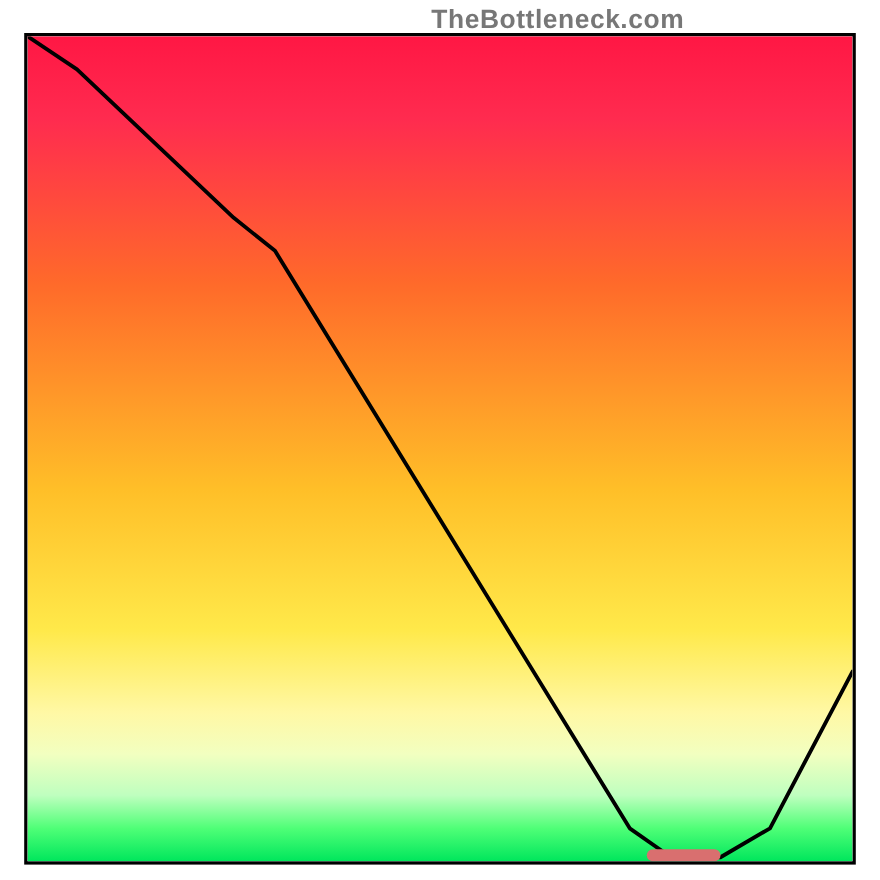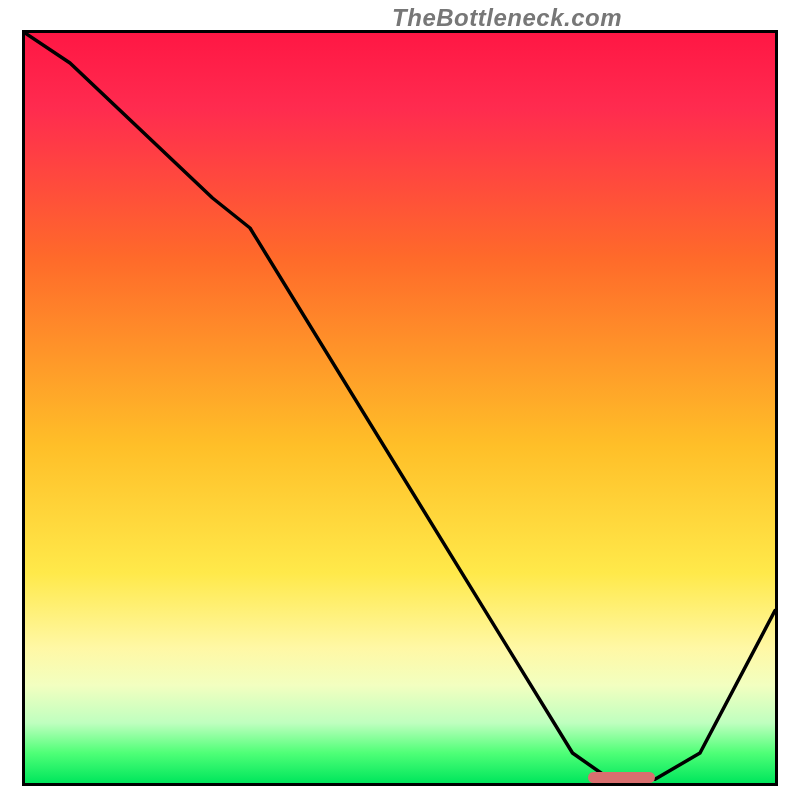--- a/index.html
+++ b/index.html
@@ -7,21 +7,20 @@
     padding: 0;
     width: 800px;
     height: 800px;
     background: #ffffff;
     font-family: Arial, Helvetica, sans-serif;
   }
   .wrap {
     position: relative;
     width: 632px;
     height: 800px;
-    font-style: italic;
   }
   .attribution {
     position: absolute;
     top: 4px;
     right: 10px;
     font-size: 24px;
     font-weight: 600;
     color: #777;
     letter-spacing: 0.5px;
   }

